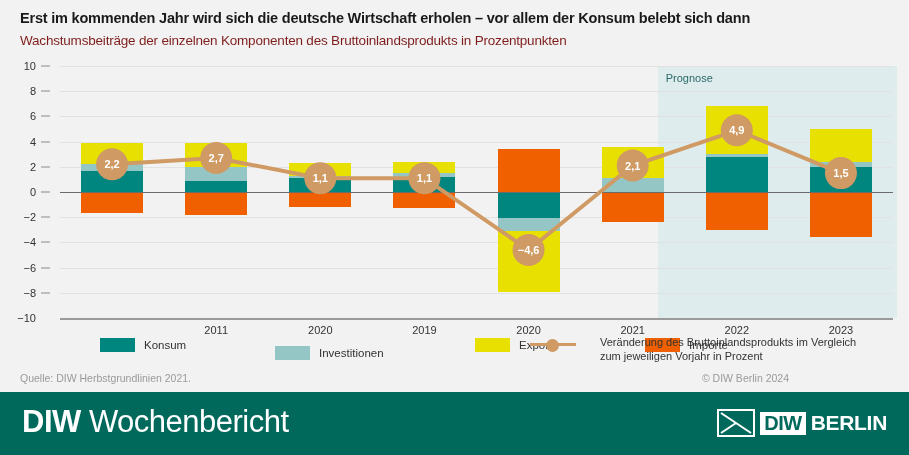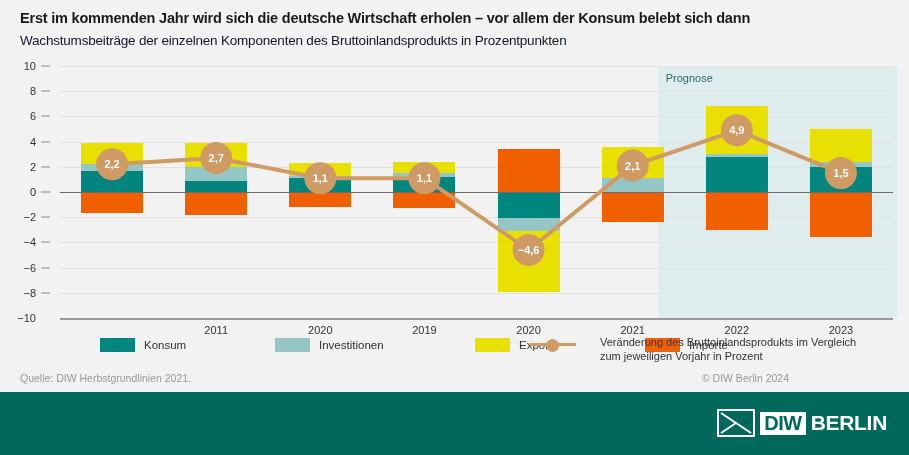--- a/index.html
+++ b/index.html
@@ -12,21 +12,21 @@
   #root { position: relative; width: 807px; height: 455px; background: #f2f2f2; border-radius: 22px; }
 
   
   .title {
     position: absolute; left: 20px; top: 10px;
     font-size: 14.5px; font-weight: bold; color: #1a1a1a;
     letter-spacing: -0.2px; white-space: nowrap;
   }
   .subtitle {
     position: absolute; left: 20px; top: 33px;
-    font-size: 13.5px; font-weight: normal; color: #0f172a;
+    font-size: 13.5px; font-weight: normal; color: #7f1d1d;
     letter-spacing: -0.2px; white-space: nowrap;
   }
 
   
   #plot {
     position: absolute; left: 60px; top: 66px;
     width: 833px; height: 252px;
   }
   .forecast-band {
     position: absolute; top: 0; bottom: 0;
@@ -231,21 +231,21 @@
           <text x="780.9375" y="111.1" class="pt-text">1,5</text>
         </g>
       </svg>
     </div>
 
   <div id="legend">
       <div class="lg-item" style="left: 40px; top: 2px;">
         <div class="lg-swatch" style="background: rgb(0, 133, 127);"></div>
         <span class="lg-label">Konsum</span>
       </div>
-      <div class="lg-item" style="left: 215px; top: 2px; text-align: right;">
+      <div class="lg-item" style="left: 215px; top: 10px; text-align: right;">
         <div class="lg-swatch" style="background: rgb(149, 198, 198);"></div>
         <span class="lg-label">Investitionen</span>
       </div>
       <div class="lg-item" style="left: 415px; top: 2px;">
         <div class="lg-swatch" style="background: rgb(232, 224, 0);"></div>
         <span class="lg-label">Exporte</span>
       </div>
       <div class="lg-item" style="left: 585px; top: 2px;">
         <div class="lg-swatch" style="background: rgb(240, 96, 0);"></div>
         <span class="lg-label">Importe</span>
@@ -256,20 +256,23 @@
           <span class="dot"></span>
         </span>
         <span class="lg-line-text"><span>Veränderung des Bruttoinlandsprodukts im Vergleich</span><br><span>zum jeweiligen Vorjahr in Prozent</span></span>
       </div>
     </div>
 
   <div class="src-left">Quelle: DIW Herbstgrundlinien 2021.</div>
   <div class="src-right">© DIW Berlin 2024</div>
 
   <div id="banner">
+    <div class="bn-title">
+      <b>DIW</b><span> Wochenbericht</span>
+    </div>
     <div class="bn-issue">
       <span class="num">37</span><span class="yr">2021</span>
     </div>
     <div id="logo">
       <div class="logo-mark">
         <svg width="34" height="24" viewBox="0 0 34 24" style="position:absolute;left:0;top:0;">
           <line x1="2" y1="2" x2="32" y2="22" stroke="#ffffff" stroke-width="2"></line>
           <line x1="2" y1="22" x2="17" y2="12" stroke="#ffffff" stroke-width="2"></line>
         </svg>
       </div>

